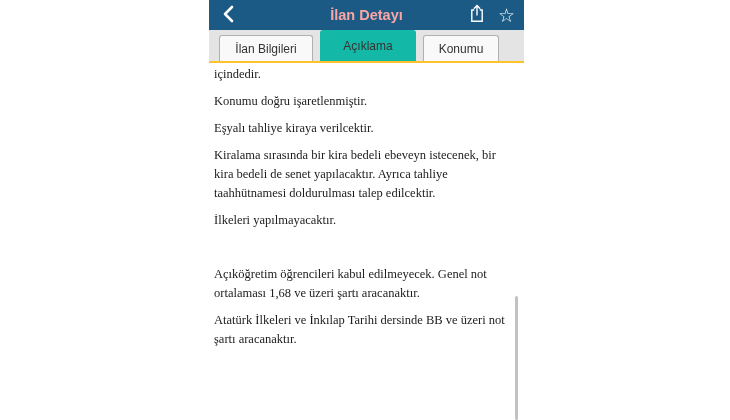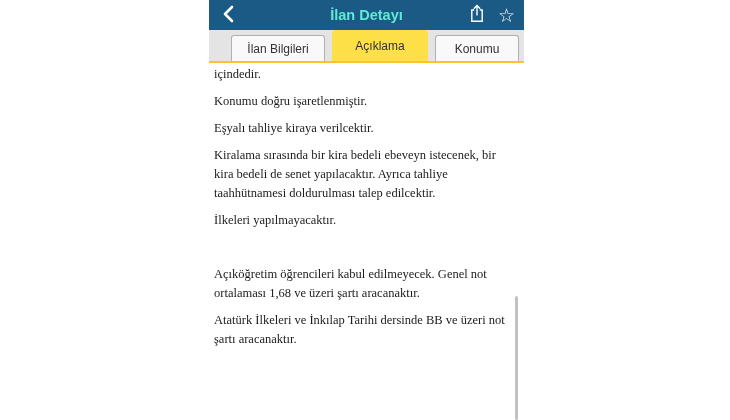--- a/index.html
+++ b/index.html
@@ -12,48 +12,48 @@
   }
   
   .header{
     position:relative;height:30px;background:#1b5a84;display:flex;align-items:center;
   }
   .back-btn{
     background:none;border:none;padding:0 0 0 13px;height:30px;display:flex;align-items:center;cursor:pointer;
   }
   .title{
     position:absolute;left:0;right:0;top:0;height:30px;line-height:30px;margin:0;
-    text-align:center;color:#5eead4;font-size:14.5px;font-weight:bold;
+    text-align:center;color:#fca5a5;font-size:14.5px;font-weight:bold;
     font-family:"Liberation Sans", sans-serif;pointer-events:none;
   }
   .hicons{
     margin-left:auto;display:flex;align-items:center;gap:13px;padding-right:9px;
   }
   .hicons button{background:none;border:none;padding:0;cursor:pointer;display:flex;align-items:center;}
   .star-glyph{
     color:#ffffff;font-size:19px;line-height:19px;
     font-family:"DejaVu Sans", sans-serif;
   }
   
   .tabbar{
     height:31px;background:#e4e4e4;border-bottom:2px solid #fcc32c;
-    display:flex;align-items:flex-end;padding-left:22px;gap:7px;
+    display:flex;align-items:flex-end;padding-left:10px;gap:7px;
   }
   .tab{
     box-sizing:border-box;border:none;cursor:pointer;
     font-family:"Liberation Sans", sans-serif;font-size:12px;color:#333333;
     background:#f9f9f9;border:1px solid #b0b0b0;border-bottom:none;
     border-radius:3px 3px 0 0;height:26px;padding:0;
   }
   .tab.active{
-    background:#fde047;border:none;height:31px;color:#333333;
+    background:#14b8a6;border:none;height:31px;color:#333333;
   }
   .tab-0{width:94px;}
   .tab-1{width:96px;}
-  .tab-2{width:84px;}
+  .tab-2{width:76px;}
   
   .content{
     padding:2px 8px 0 5px;width:302px;box-sizing:content-box;
     font-family:"Liberation Serif", serif;font-size:12.5px;line-height:19px;color:#1b1b1b;
   }
   .para{margin:0 0 8px 0;}
   
   .scrollbar{
     position:absolute;right:6px;top:296px;width:3px;height:124px;
     background:#c2c2c2;border-radius:2px;

